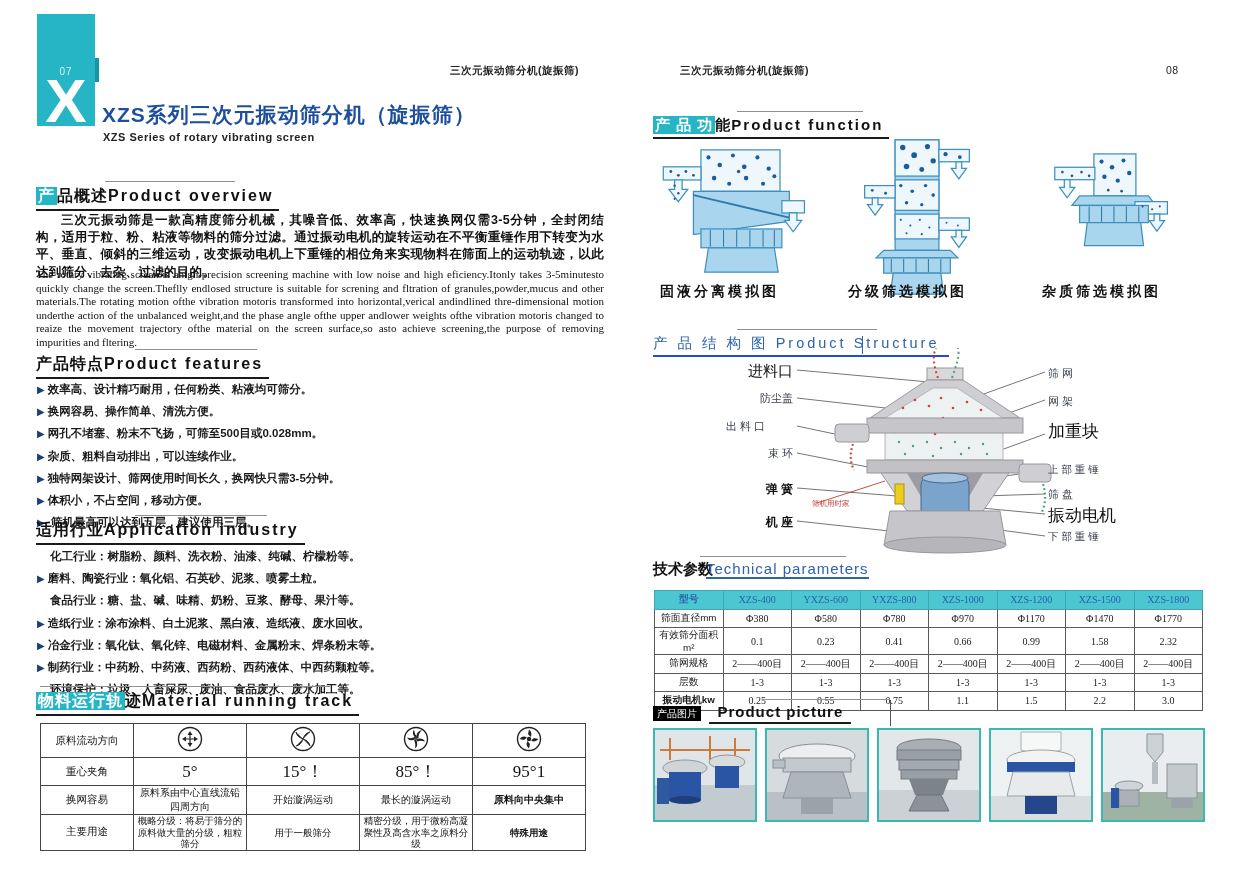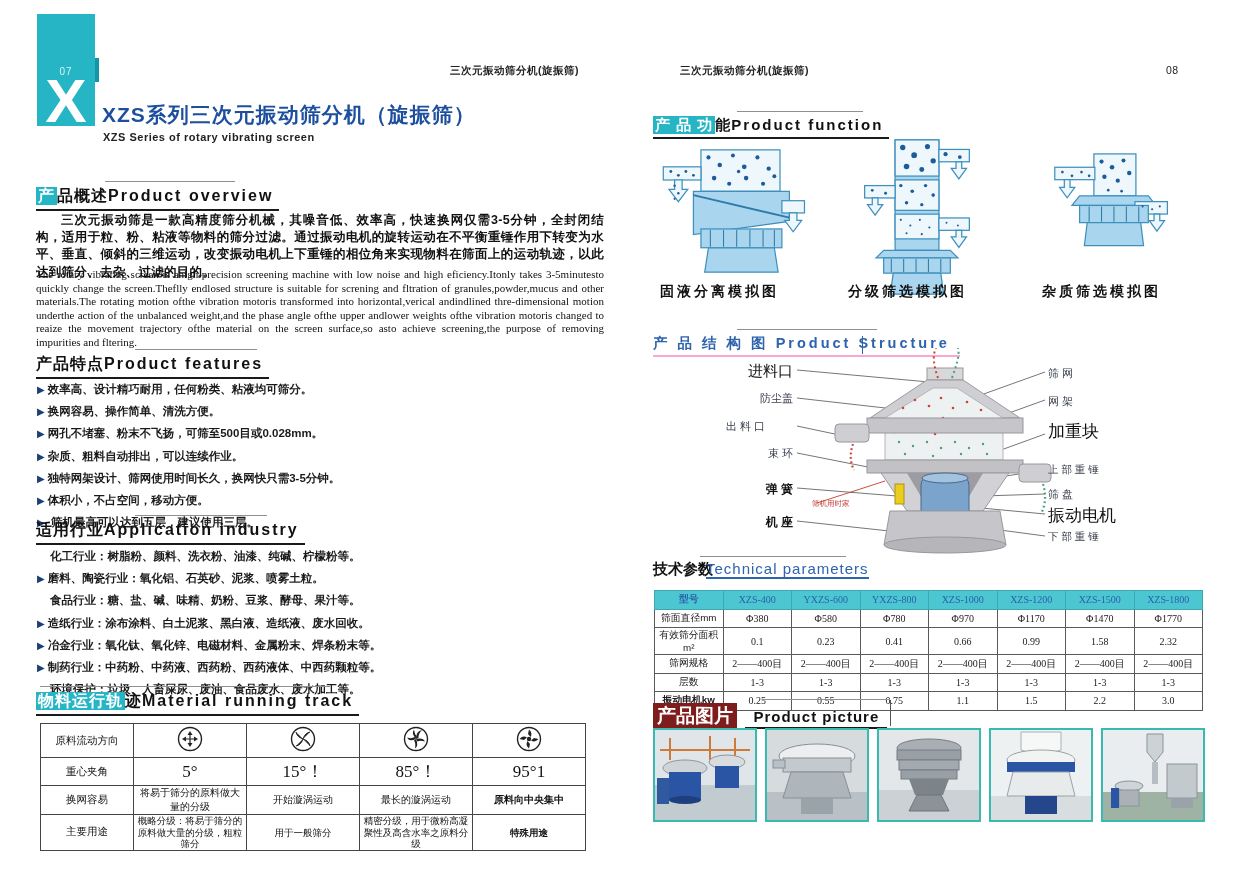--- a/index.html
+++ b/index.html
@@ -13,21 +13,21 @@
   .logo-notch{position:absolute;left:95px;top:58px;width:4px;height:24px;background:#1695a6;}
   .title-cn{position:absolute;left:102px;top:101px;font-size:21px;font-weight:bold;color:#1d4f9e;letter-spacing:1px;white-space:nowrap;}
   .title-en{position:absolute;left:103px;top:131px;font-size:11px;font-weight:bold;color:#222;letter-spacing:.5px;}
   .run-head{position:absolute;font-size:10.5px;font-weight:bold;color:#222;letter-spacing:.5px;}
   
   .topline{position:absolute;height:1px;background:#8c9196;}
   .sec-head{position:absolute;font-weight:bold;font-size:16px;color:#111;border-bottom:2px solid #1a1a1a;
             padding:1px 6px 2px 0;white-space:nowrap;letter-spacing:1px;}
   .sec-head .tag{background:#25b5c5;color:#fff;padding:0 2px 1px 2px;}
   .sec-head .en{letter-spacing:2px;}
-  .blue-head{position:absolute;font-weight:bold;font-size:14.5px;color:#2e63ad;border-bottom:2px solid #f9a8d4;
+  .blue-head{position:absolute;font-weight:normal;font-size:14.5px;color:#2e63ad;border-bottom:2px solid #1d4ed8;
              padding:1px 10px 2px 0;letter-spacing:3px;white-space:nowrap;}
   .vline{position:absolute;width:1px;background:#555;}
   
   .para-cn{position:absolute;left:36px;top:212px;width:568px;font-size:12.5px;font-weight:bold;line-height:17.2px;
            text-indent:2em;text-align:justify;letter-spacing:.3px;color:#101010;}
   .para-en{position:absolute;left:36px;top:268px;width:568px;font-family:"Liberation Serif","DejaVu Serif",serif;
            font-size:11px;line-height:13.6px;text-align:justify;color:#101010;}
   
   .list{position:absolute;left:37px;width:570px;}
   .list .li{font-size:11.5px;font-weight:bold;color:#1a1a1a;margin-bottom:7.2px;white-space:nowrap;}
@@ -165,21 +165,21 @@
     </tr>
     <tr style="height:28px;">
       <td class="rlab">重心夹角</td>
       <td class="angle">5°</td>
       <td class="angle">15°！</td>
       <td class="angle">85°！</td>
       <td class="angle">95°1</td>
     </tr>
     <tr style="height:19px;">
       <td class="rlab">换网容易</td>
-      <td class="fx">将易于筛分的原料做大量的分级</td>
+      <td class="fx">原料系由中心直线流铅四周方向</td>
       <td class="fx">开始漩涡运动</td>
       <td class="fx">最长的漩涡运动</td>
       <td class="fx bold">原料向中央集中</td>
     </tr>
     <tr style="height:30px;">
       <td class="rlab">主要用途</td>
       <td class="use">概略分级：将易于筛分的原料做大量的分级，粗粒筛分</td>
       <td class="use">用于一般筛分</td>
       <td class="use">精密分级，用于微粉高凝聚性及高含水率之原料分级</td>
       <td class="use bold">特殊用途</td>
@@ -494,21 +494,21 @@
       <td>1.1</td>
       <td>1.5</td>
       <td>2.2</td>
       <td>3.0</td>
     </tr>
   </tbody>
     </table>
 
   <div class="topline" style="left:762px;top:699px;width:128px;"></div>
   <div class="abs" style="left:653px;top:703px;white-space:nowrap;">
-    <span style="background:#7f1d1d;color:#fff;font-weight:bold;font-size:19px;padding:2px 4px;">产品图片</span>
+    <span style="background:#000000;color:#fff;font-weight:normal;font-size:10px;padding:2px 4px;">产品图片</span>
     <span style="font-size:15px;font-weight:bold;border-bottom:2px solid #1a1a1a;padding:0 8px 2px 8px;margin-left:4px;letter-spacing:1px;">Product picture</span>
   </div>
   <div class="vline" style="left:890px;top:700px;height:26px;"></div>
 
   <div class="photos">
     <div class="photo">
       <svg width="100" height="90" viewBox="0 0 100 90">
         <rect width="100" height="90" fill="#dfe5e8"></rect>
           <rect y="55" width="100" height="35" fill="#c2cbd0"></rect>
         <path d="M5 20 H95 M15 8 V30 M55 6 V30 M80 8 V30" stroke="#d07a3a" stroke-width="2" fill="none"></path>

